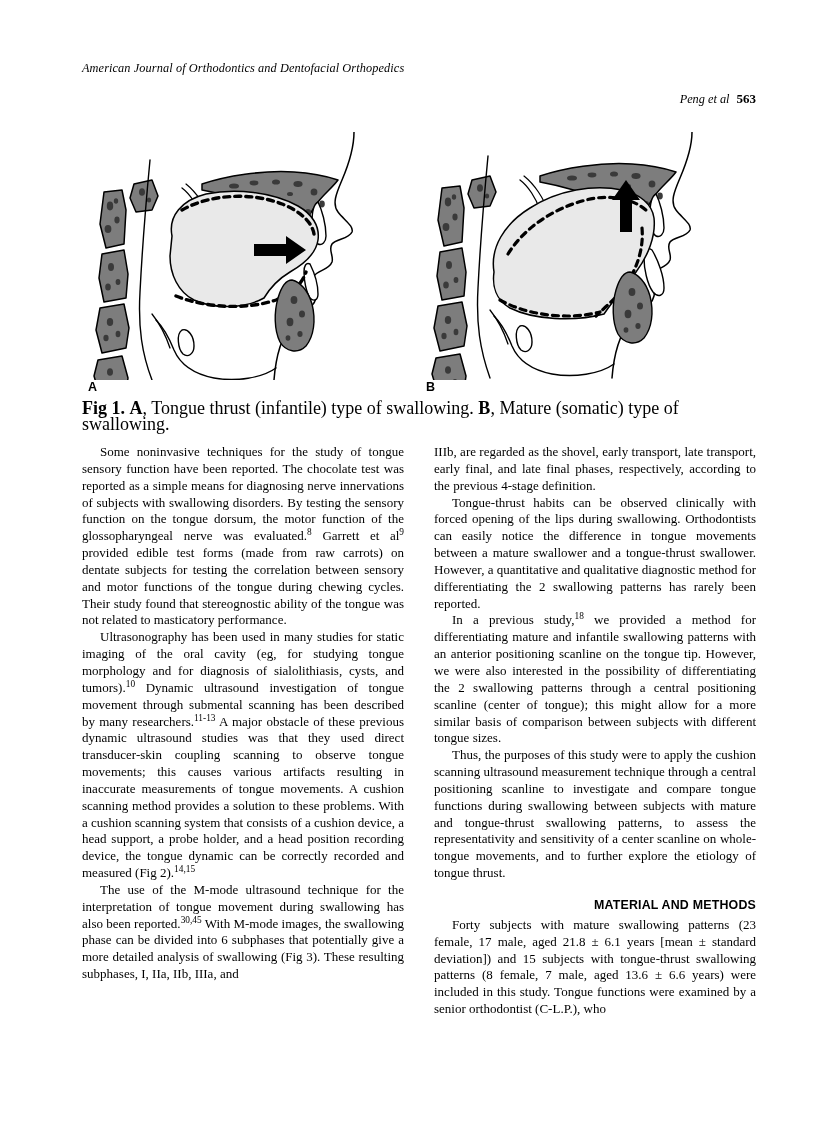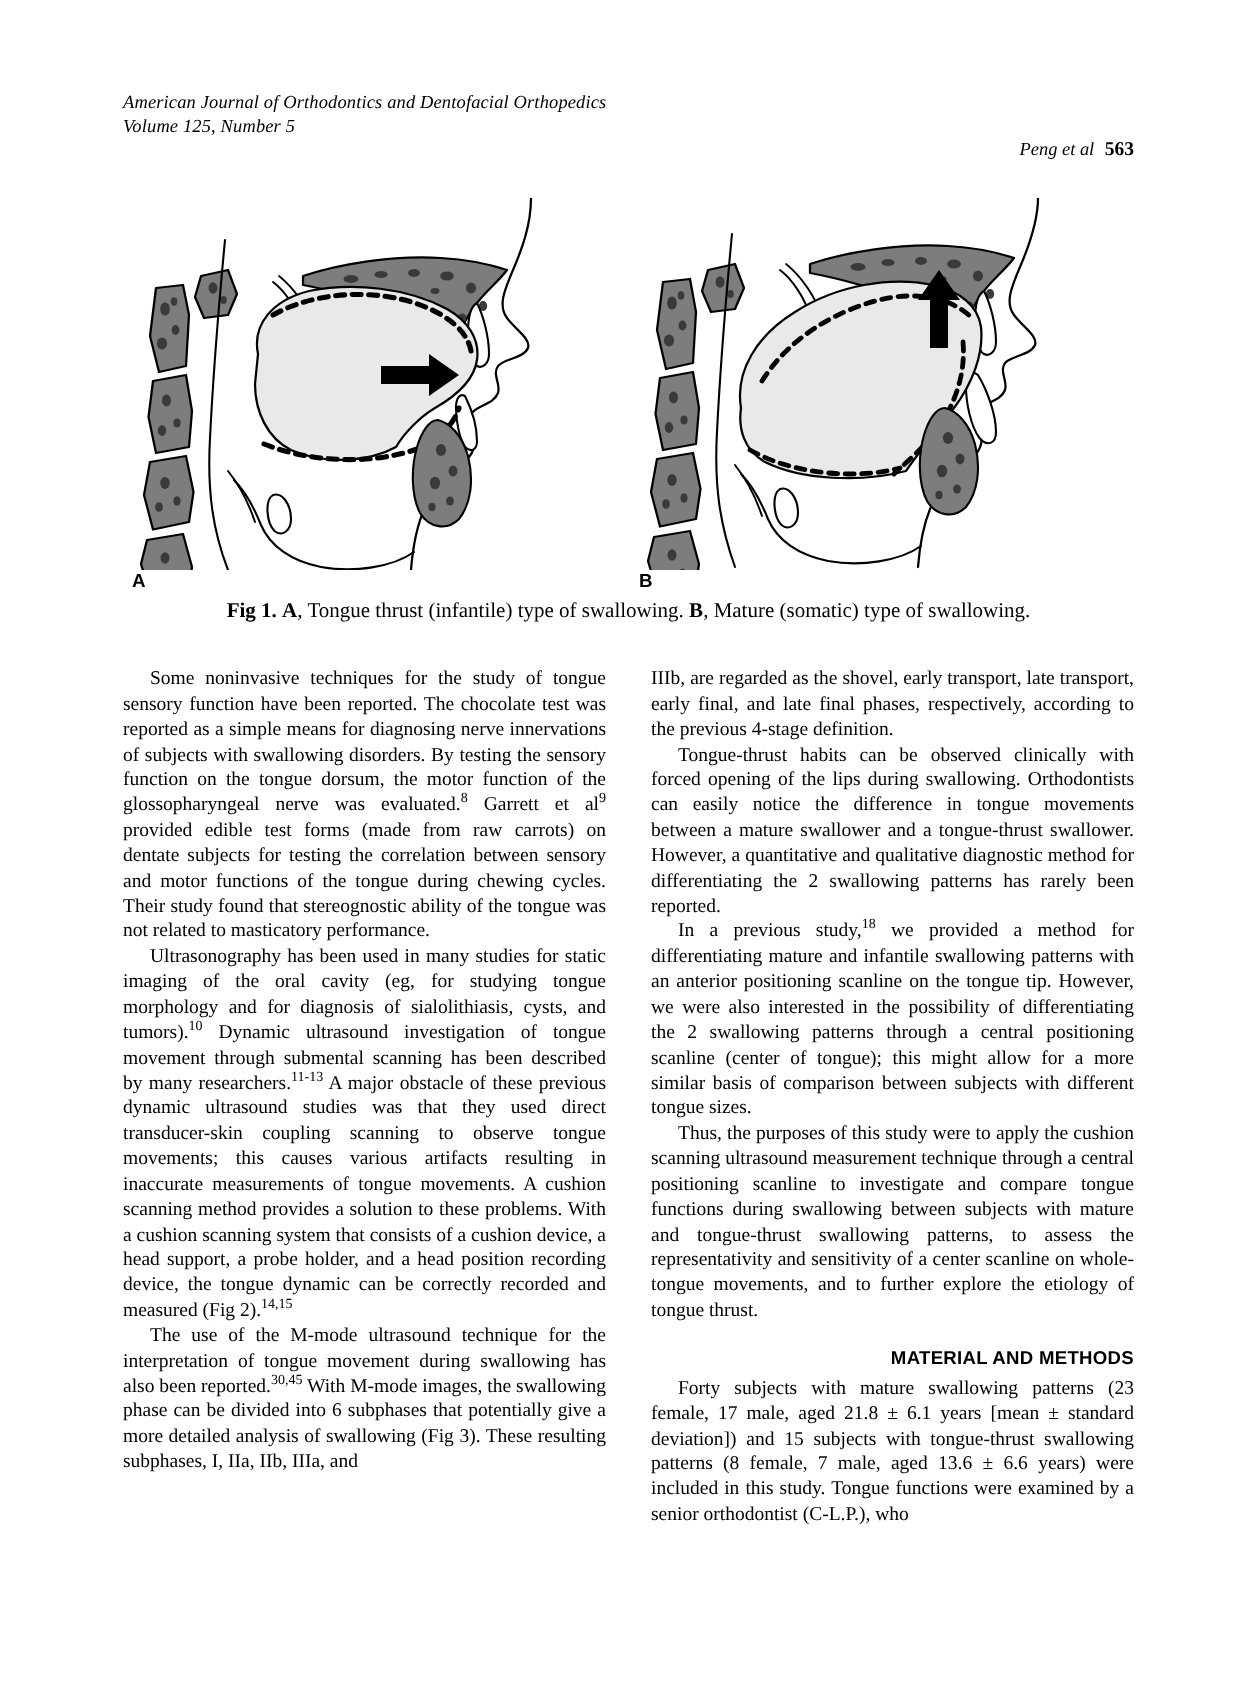--- a/index.html
+++ b/index.html
@@ -88,22 +88,22 @@
     font-weight: bold;
     font-size: 12.5px;
     line-height: 14px;
   }
 
   .fig-caption {
     position: absolute;
     left: 82px;
     top: 400px;
     width: 674px;
-    text-align: center;
-    font-size: 14px;
+    text-align: left;
+    font-size: 18px;
     line-height: 16px;
   }
   .fig-caption .cap-bold { font-weight: bold; }
 
   
   .columns {
     position: absolute;
     left: 82px;
     top: 444px;
     width: 674px;
@@ -148,21 +148,20 @@
   }
 </style>
 </head>
 <body>
 
 <div class="page">
 
   <div class="running-head">
     <div class="rh-left">
       <span>American Journal of Orthodontics and Dentofacial Orthopedics</span>
-      <span class="line2">Volume 125, Number 5</span>
     </div>
     <div class="rh-right">
       <span class="journal-ref">Peng et al</span><span class="page-no">563</span>
     </div>
   </div>
 
   <div class="figure">
 
     <div class="fig-panel panel-a">
       <svg viewBox="0 0 330 248" xmlns="http://www.w3.org/2000/svg">

